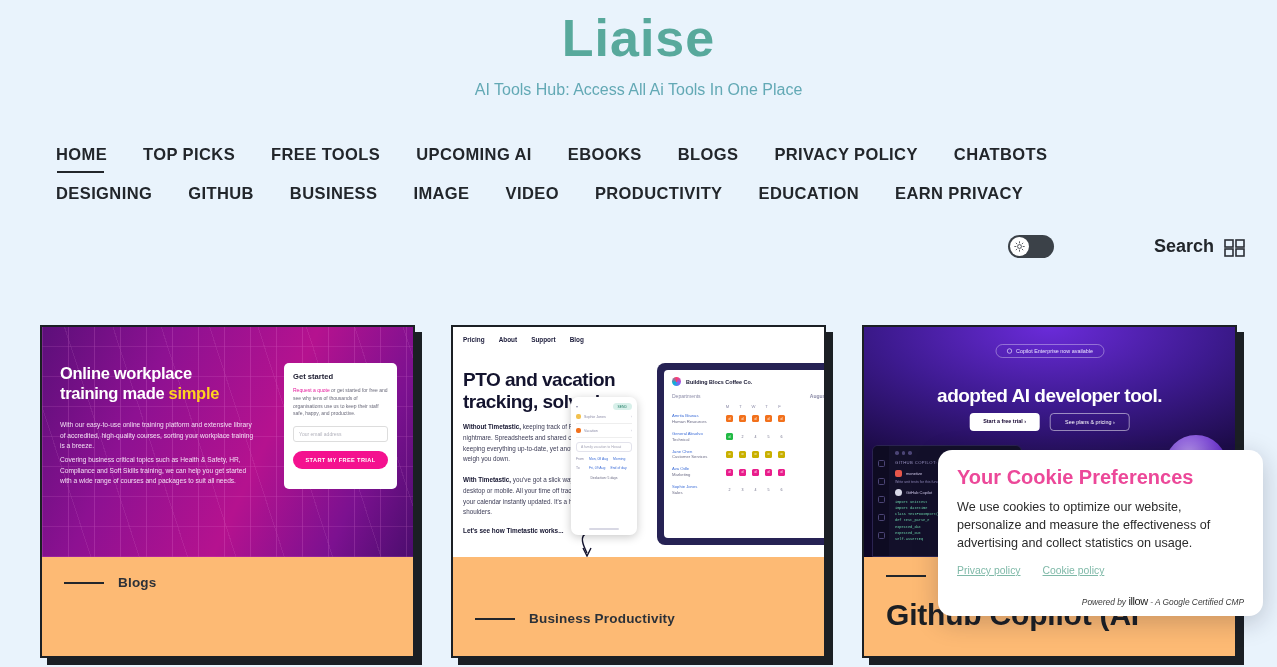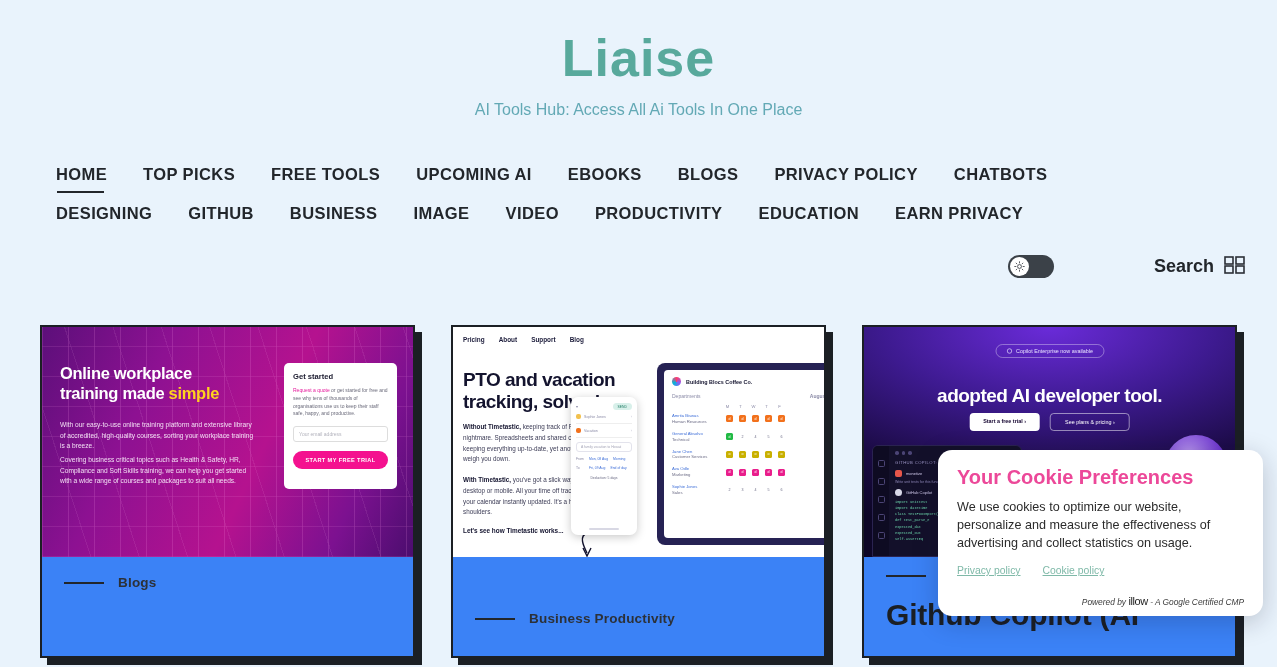--- a/index.html
+++ b/index.html
@@ -7,21 +7,21 @@
   html, body { margin:0; padding:0; }
   body {
     width: 1277px; height: 667px;
     overflow: hidden;
     background: #e9f3fc;
     font-family: "Liberation Sans", sans-serif;
     position: relative;
   }
 
   
-  .site-header { text-align:center; padding-top: 30px; }
+  .site-header { text-align:center; padding-top: 10px; }
   .site-title {
     font-size: 52px; font-weight: bold; color:#58a99c;
     letter-spacing: 1px; line-height: 1.1; margin:0;
   }
   .site-tagline {
     margin: 14px 0 0 0; font-size: 16px; color:#63a9b5;
     font-weight: 400;
   }
 
   
@@ -57,34 +57,34 @@
     width: 46px; height: 23px; border-radius: 999px;
     background:#3b4148; position:relative; cursor:pointer;
     flex:none;
   }
   .theme-knob {
     position:absolute; left:2px; top:2px;
     width:19px; height:19px; border-radius:50%;
     background:#fff; display:flex; align-items:center; justify-content:center;
   }
   .search-group {
-    display:flex; align-items:flex-start; gap:10px; cursor:pointer;
+    display:flex; align-items:flex-end; gap:10px; cursor:pointer;
   }
   .search-label {
     font-size: 18px; font-weight: bold; color:#22262b;
   }
   .grid-icon { display:block; }
 
   
   .cards-strip {
     position:absolute; left:0; top:325px; width:1277px;
     display:flex; gap: 36px; padding-left: 40px;
   }
   .card {
-    width: 375px; background:#3b82f6;
+    width: 375px; background:#fdba74;
     border: 2px solid #1b1f24;
     box-shadow: 7px 7px 0 #1b1f24;
     position:relative; cursor:pointer;
     flex:none;
   }
   .card-thumb {
     height: 230px; overflow:hidden; position:relative;
     background:#fff;
   }
   .card-body { padding: 18px 22px 10px 22px; }

